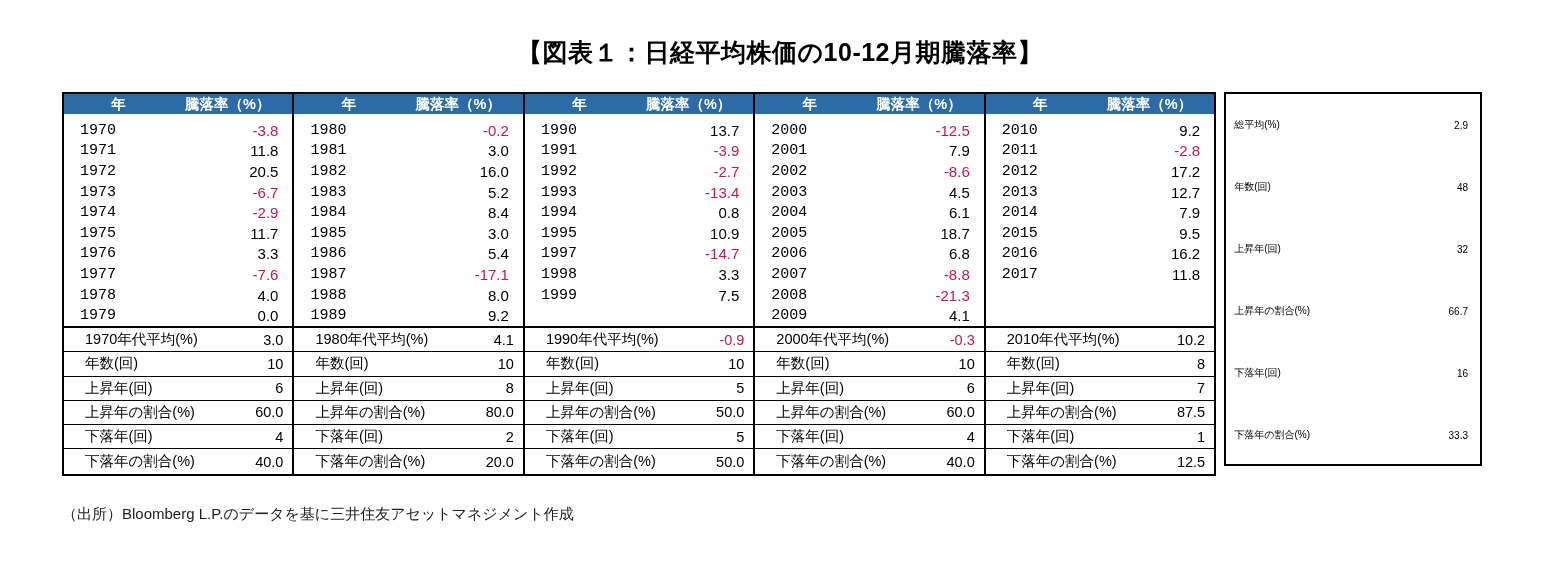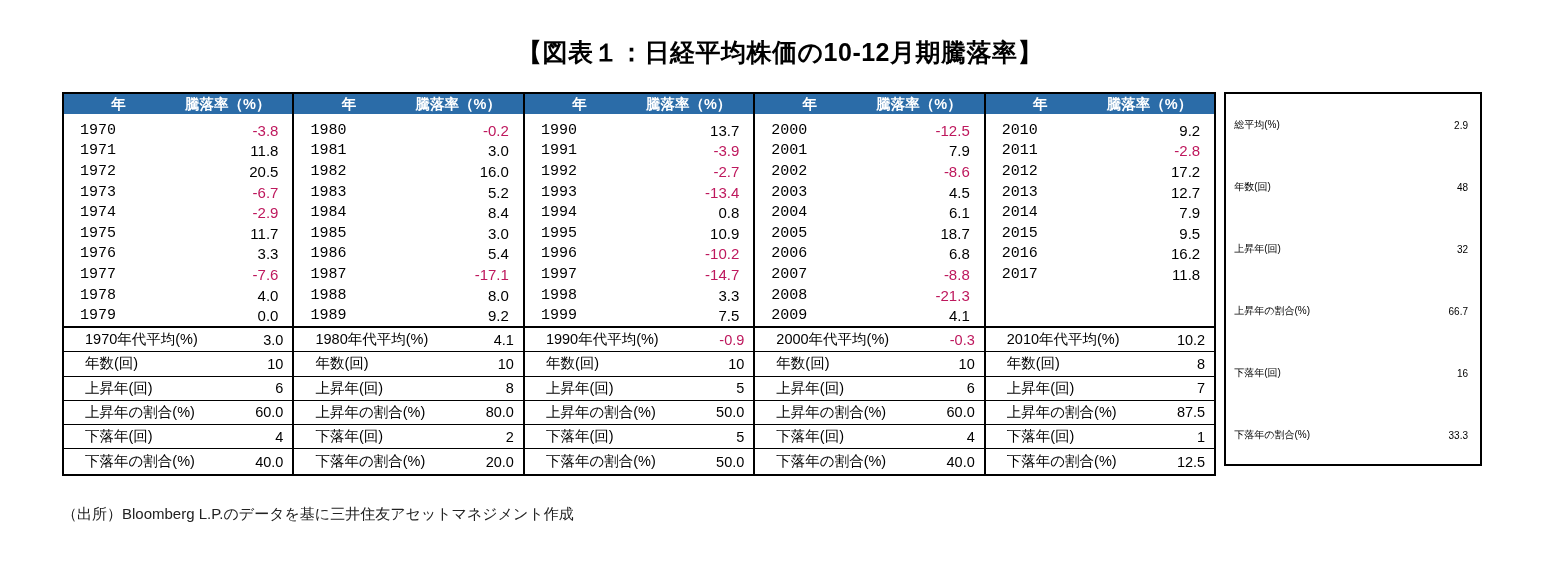--- a/index.html
+++ b/index.html
@@ -279,24 +279,20 @@
           </div>
           <div class="rate-row">
             <div class="c-year">1994</div>
             <div class="c-rate">0.8</div>
           </div>
           <div class="rate-row">
             <div class="c-year">1995</div>
             <div class="c-rate">10.9</div>
           </div>
           <div class="rate-row">
-            <div class="c-year">1996</div>
-            <div class="c-rate neg">-10.2</div>
-          </div>
-          <div class="rate-row">
             <div class="c-year">1997</div>
             <div class="c-rate neg">-14.7</div>
           </div>
           <div class="rate-row">
             <div class="c-year">1998</div>
             <div class="c-rate">3.3</div>
           </div>
           <div class="rate-row">
             <div class="c-year">1999</div>
             <div class="c-rate">7.5</div>

